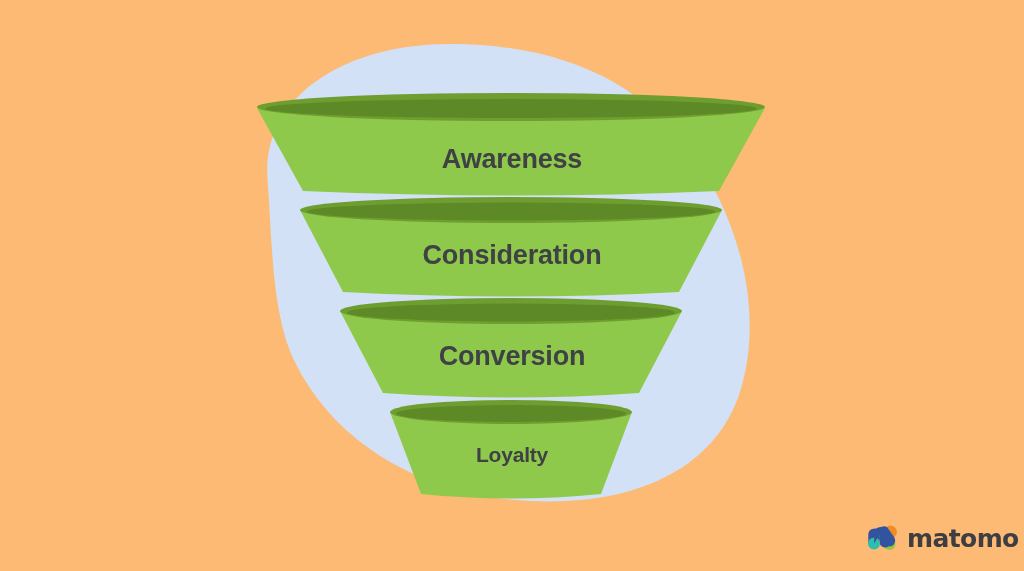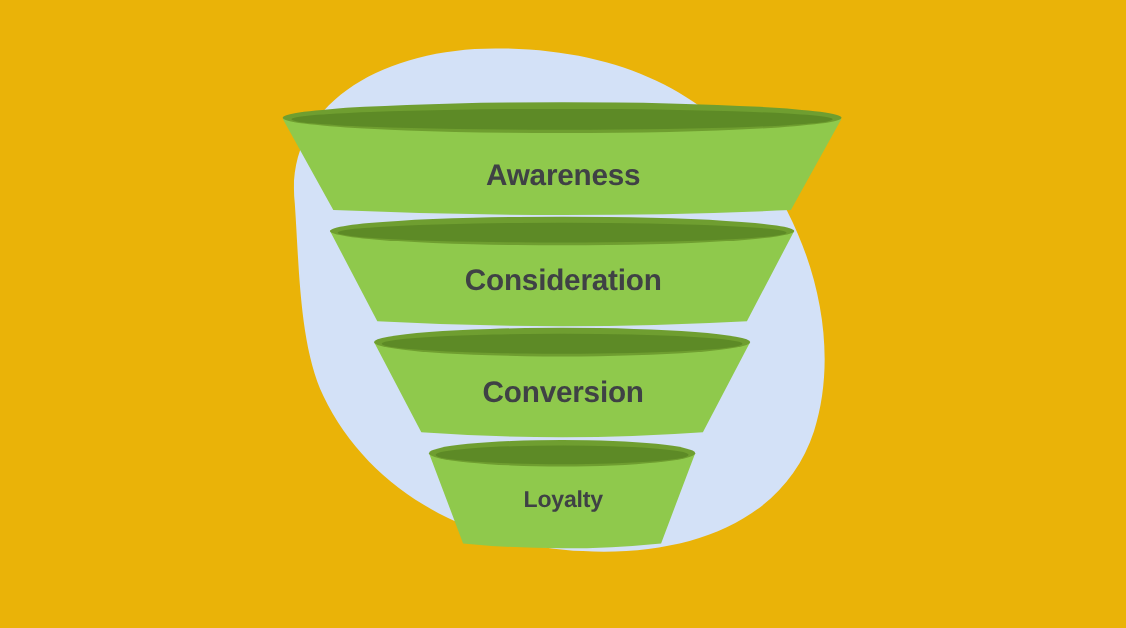--- a/index.html
+++ b/index.html
@@ -59,21 +59,21 @@
     font-size: 25px;
     font-weight: bold;
     color: #3d3d42;
     letter-spacing: -0.6px;
     line-height: 1;
   }
 </style>
 </head>
 <body>
 
-<div id="canvas" style="background: #eab308;">
+<div id="canvas" style="background: #fdba74;">
 
   <svg id="funnel-svg" viewBox="0 0 1024 571" xmlns="http://www.w3.org/2000/svg">
 
     <path fill="#d3e1f7" d="M 268 185
              C 258 96, 346 44, 450 44
              C 560 44, 640 82, 690 150
              C 742 222, 764 316, 740 392
              C 714 472, 630 506, 530 501
              C 424 496, 334 444, 294 360
              C 272 314, 272 242, 268 185 Z"></path>
@@ -121,14 +121,28 @@
   </svg>
 
   <div class="stage-label" id="label-awareness" style="color: rgb(63, 65, 69);">Awareness</div>
 
   <div class="stage-label" id="label-conversion" style="color: rgb(63, 65, 69);">Conversion</div>
 
   <div class="stage-label" id="label-consideration" style="color: rgb(63, 65, 69);">Consideration</div>
 
   <div class="stage-label" id="label-loyalty" style="color: rgb(63, 65, 69);">Loyalty</div>
 
+  <div id="brand-logo">
+    <svg id="brand-mark" width="32" height="26" viewBox="0 0 32 26" xmlns="http://www.w3.org/2000/svg">
+      <circle cx="6" cy="18.5" r="6" fill="#2fbdae"></circle>
+      <circle cx="22.5" cy="7" r="6.4" fill="#f08c28"></circle>
+      <circle cx="21.5" cy="19" r="6" fill="#95c840"></circle>
+      <path d="M 6.2 18.6 L 6.2 7.6 A 5.9 5.9 0 0 1 16.6 4.2 L 22.3 13.6
+               A 5.9 5.9 0 0 1 12 19.6 L 12 8.6 Z" fill="#3253a0"></path>
+      <path d="M 0.3 18.5 A 5.9 5.9 0 0 1 11.9 17.2 L 11.9 8.0
+               A 5.9 5.9 0 0 0 0.3 9.3 Z" fill="#3253a0"></path>
+      <path d="M 10.6 4.6 L 21.2 21.6 A 6.1 6.1 0 0 0 26.0 12.0
+               L 19.2 2.2 A 6.1 6.1 0 0 0 10.6 4.6 Z" fill="#3253a0"></path>
+    </svg>
+    <div id="brand-wordmark" style="color: rgb(61, 61, 66);">matomo</div>
+  </div>
 
 </div>
 
 </body></html>

